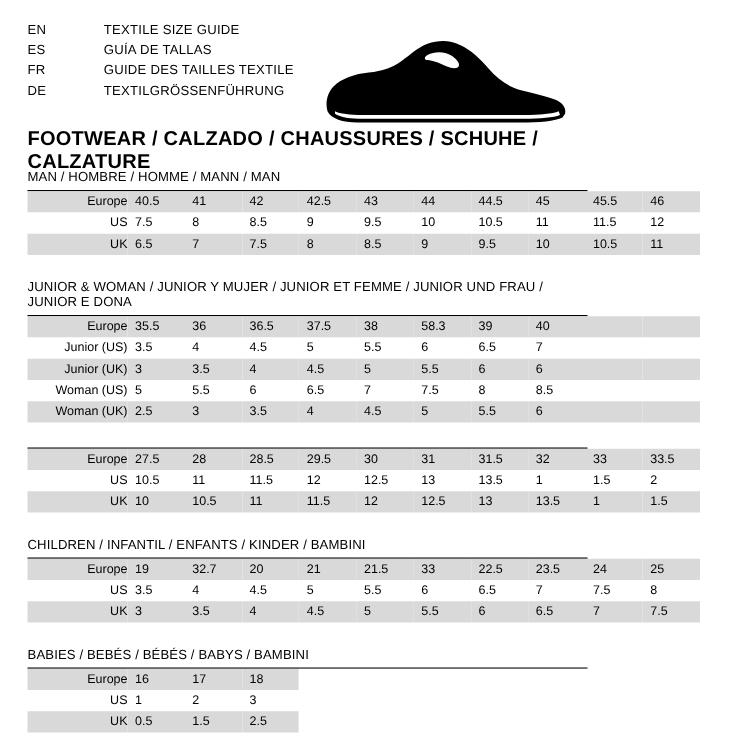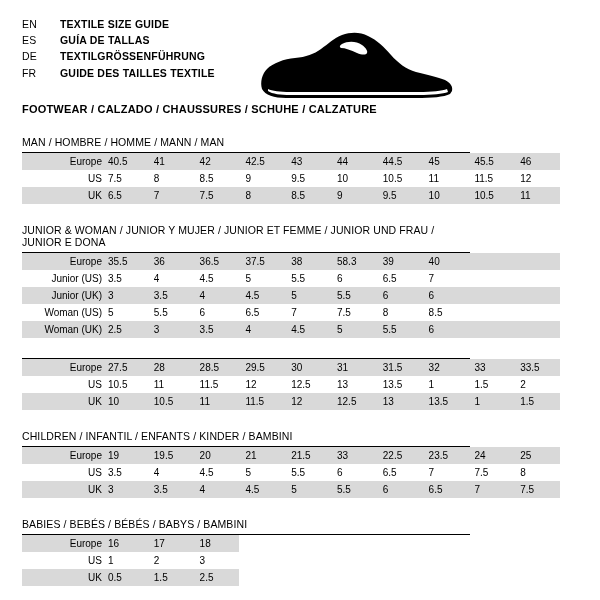--- a/index.html
+++ b/index.html
@@ -35,34 +35,35 @@
   .lang-row {
     display: flex;
     white-space: nowrap;
   }
   .lang-code {
     width: 38px;
     flex: 0 0 38px;
     font-weight: normal;
   }
   .lang-title {
-    font-weight: bold;
+    font-weight: normal;
+    margin-left: 23px;
   }
   .shoe-wrap {
     position: absolute;
     top: 12px;
     right: 14px;
     width: 200px;
     height: 76px;
   }
   .shoe-wrap svg { display: block; }
 
   .section-title {
     margin-top: 22px;
-    font-size: 11px;
+    font-size: 16px;
     font-weight: bold;
     letter-spacing: 0.2px;
   }
 
   
   .block {
     margin-top: 20px;
   }
   .block-title {
     font-size: 10.5px;
@@ -117,26 +118,26 @@
     <div class="lang-list">
       <div class="lang-row">
         <span class="lang-code">EN</span>
         <span class="lang-title">TEXTILE SIZE GUIDE</span>
       </div>
       <div class="lang-row">
         <span class="lang-code">ES</span>
         <span class="lang-title">GUÍA DE TALLAS</span>
       </div>
       <div class="lang-row">
+        <span class="lang-code">FR</span>
+        <span class="lang-title">GUIDE DES TAILLES TEXTILE</span>
+      </div>
+      <div class="lang-row">
         <span class="lang-code">DE</span>
         <span class="lang-title">TEXTILGRÖSSENFÜHRUNG</span>
-      </div>
-      <div class="lang-row">
-        <span class="lang-code">FR</span>
-        <span class="lang-title">GUIDE DES TAILLES TEXTILE</span>
       </div>
     </div>
 
     <div class="shoe-wrap">
       <svg viewBox="0 0 200 76" width="200" height="76" aria-hidden="true">
         <path fill="#000000" d="M6 61 C4 54 6 46 11 41 C17 35 28 31 39 30 C50 29 58 26 65 21 C72 16 78 10 86 7 C95 4 104 4 112 8 C121 12 128 19 135 27 C142 35 150 41 160 44 C171 47 182 49 189 52 C195 55 197 59 196 63 L194 66 C188 69 176 70 160 70 L30 70 C18 70 9 67 6 61 Z"></path>
         <path fill="#ffffff" d="M86 16 C92 13 100 13 106 17 C110 20 112 23 111 25 C110 27 106 27 101 25 C95 22 89 20 85 20 C83 19 84 17 86 16 Z"></path>
         <path fill="#ffffff" d="M191 61 C186 63 176 64 163 64 L34 64 C24 64 16 63 12 61 L12 63 C16 66 25 67 34 67 L163 67 C176 67 187 66 192 64 Z"></path>
       </svg>
     </div>
@@ -366,21 +367,21 @@
         <col class="c-data">
           <col class="c-data">
           <col class="c-data">
           <col class="c-data">
           <col class="c-data">
       </colgroup>
       <tbody>
         <tr class="shaded">
           <td class="lbl">Europe</td>
           <td class="val">19</td>
-          <td class="val">19.5</td>
+          <td class="val">32.7</td>
           <td class="val">20</td>
           <td class="val">21</td>
           <td class="val">21.5</td>
           <td class="val">33</td>
           <td class="val">22.5</td>
           <td class="val">23.5</td>
           <td class="val">24</td>
           <td class="val">25</td>
         </tr>
         <tr class="plain">

